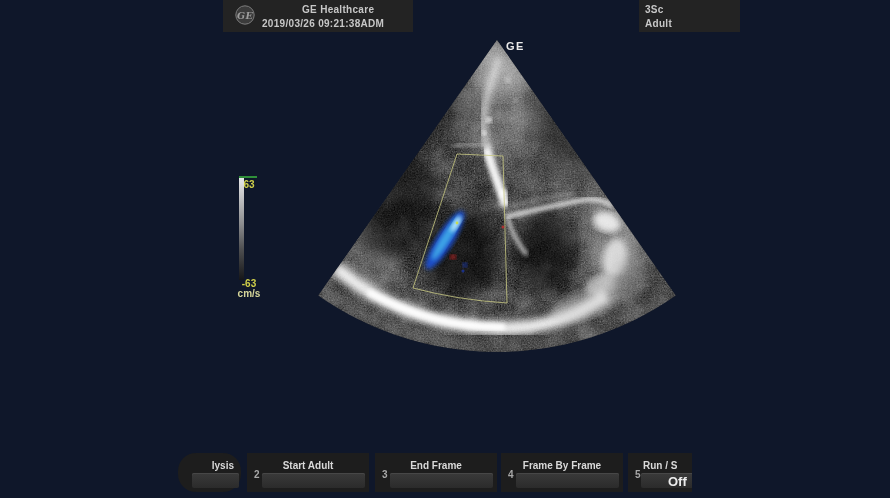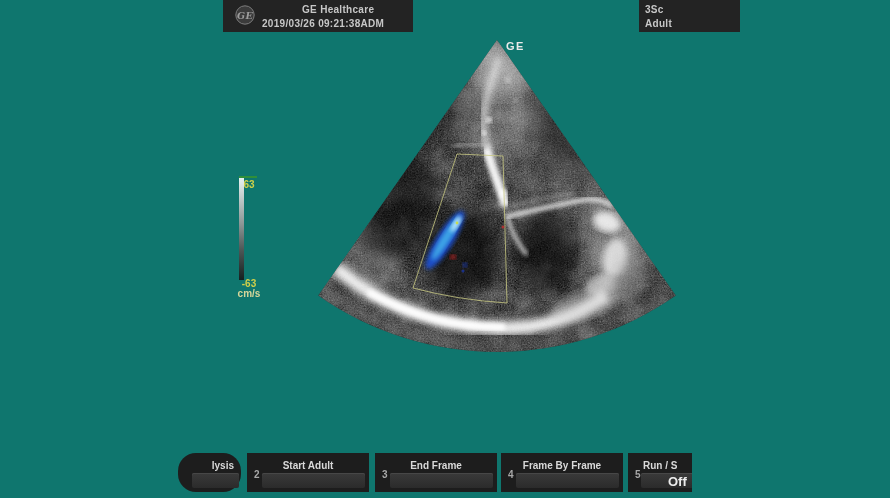--- a/index.html
+++ b/index.html
@@ -1,17 +1,17 @@
 <!DOCTYPE html>
 <html><head>
 <meta charset="utf-8">
 <style>
   html,body { margin:0; padding:0; background:#000; }
   .stage {
-    position:relative; width:890px; height:498px; background:#0f766e;
+    position:relative; width:890px; height:498px; background:#0f172a;
     overflow:hidden; font-family:"Liberation Sans", sans-serif;
     -webkit-font-smoothing:antialiased;
   }
   
   .hcell { position:absolute; top:0; height:32px; background:#232323; color:#c7c7c7;
            font-size:10px; font-weight:bold; letter-spacing:.3px; }
   .cellA { left:223px; width:190px; }
   .cellB { left:417px; width:144px; }
   .cellC { left:564px; width:71px; }
   .cellD { left:639px; width:53px;padding-left:48px; }

